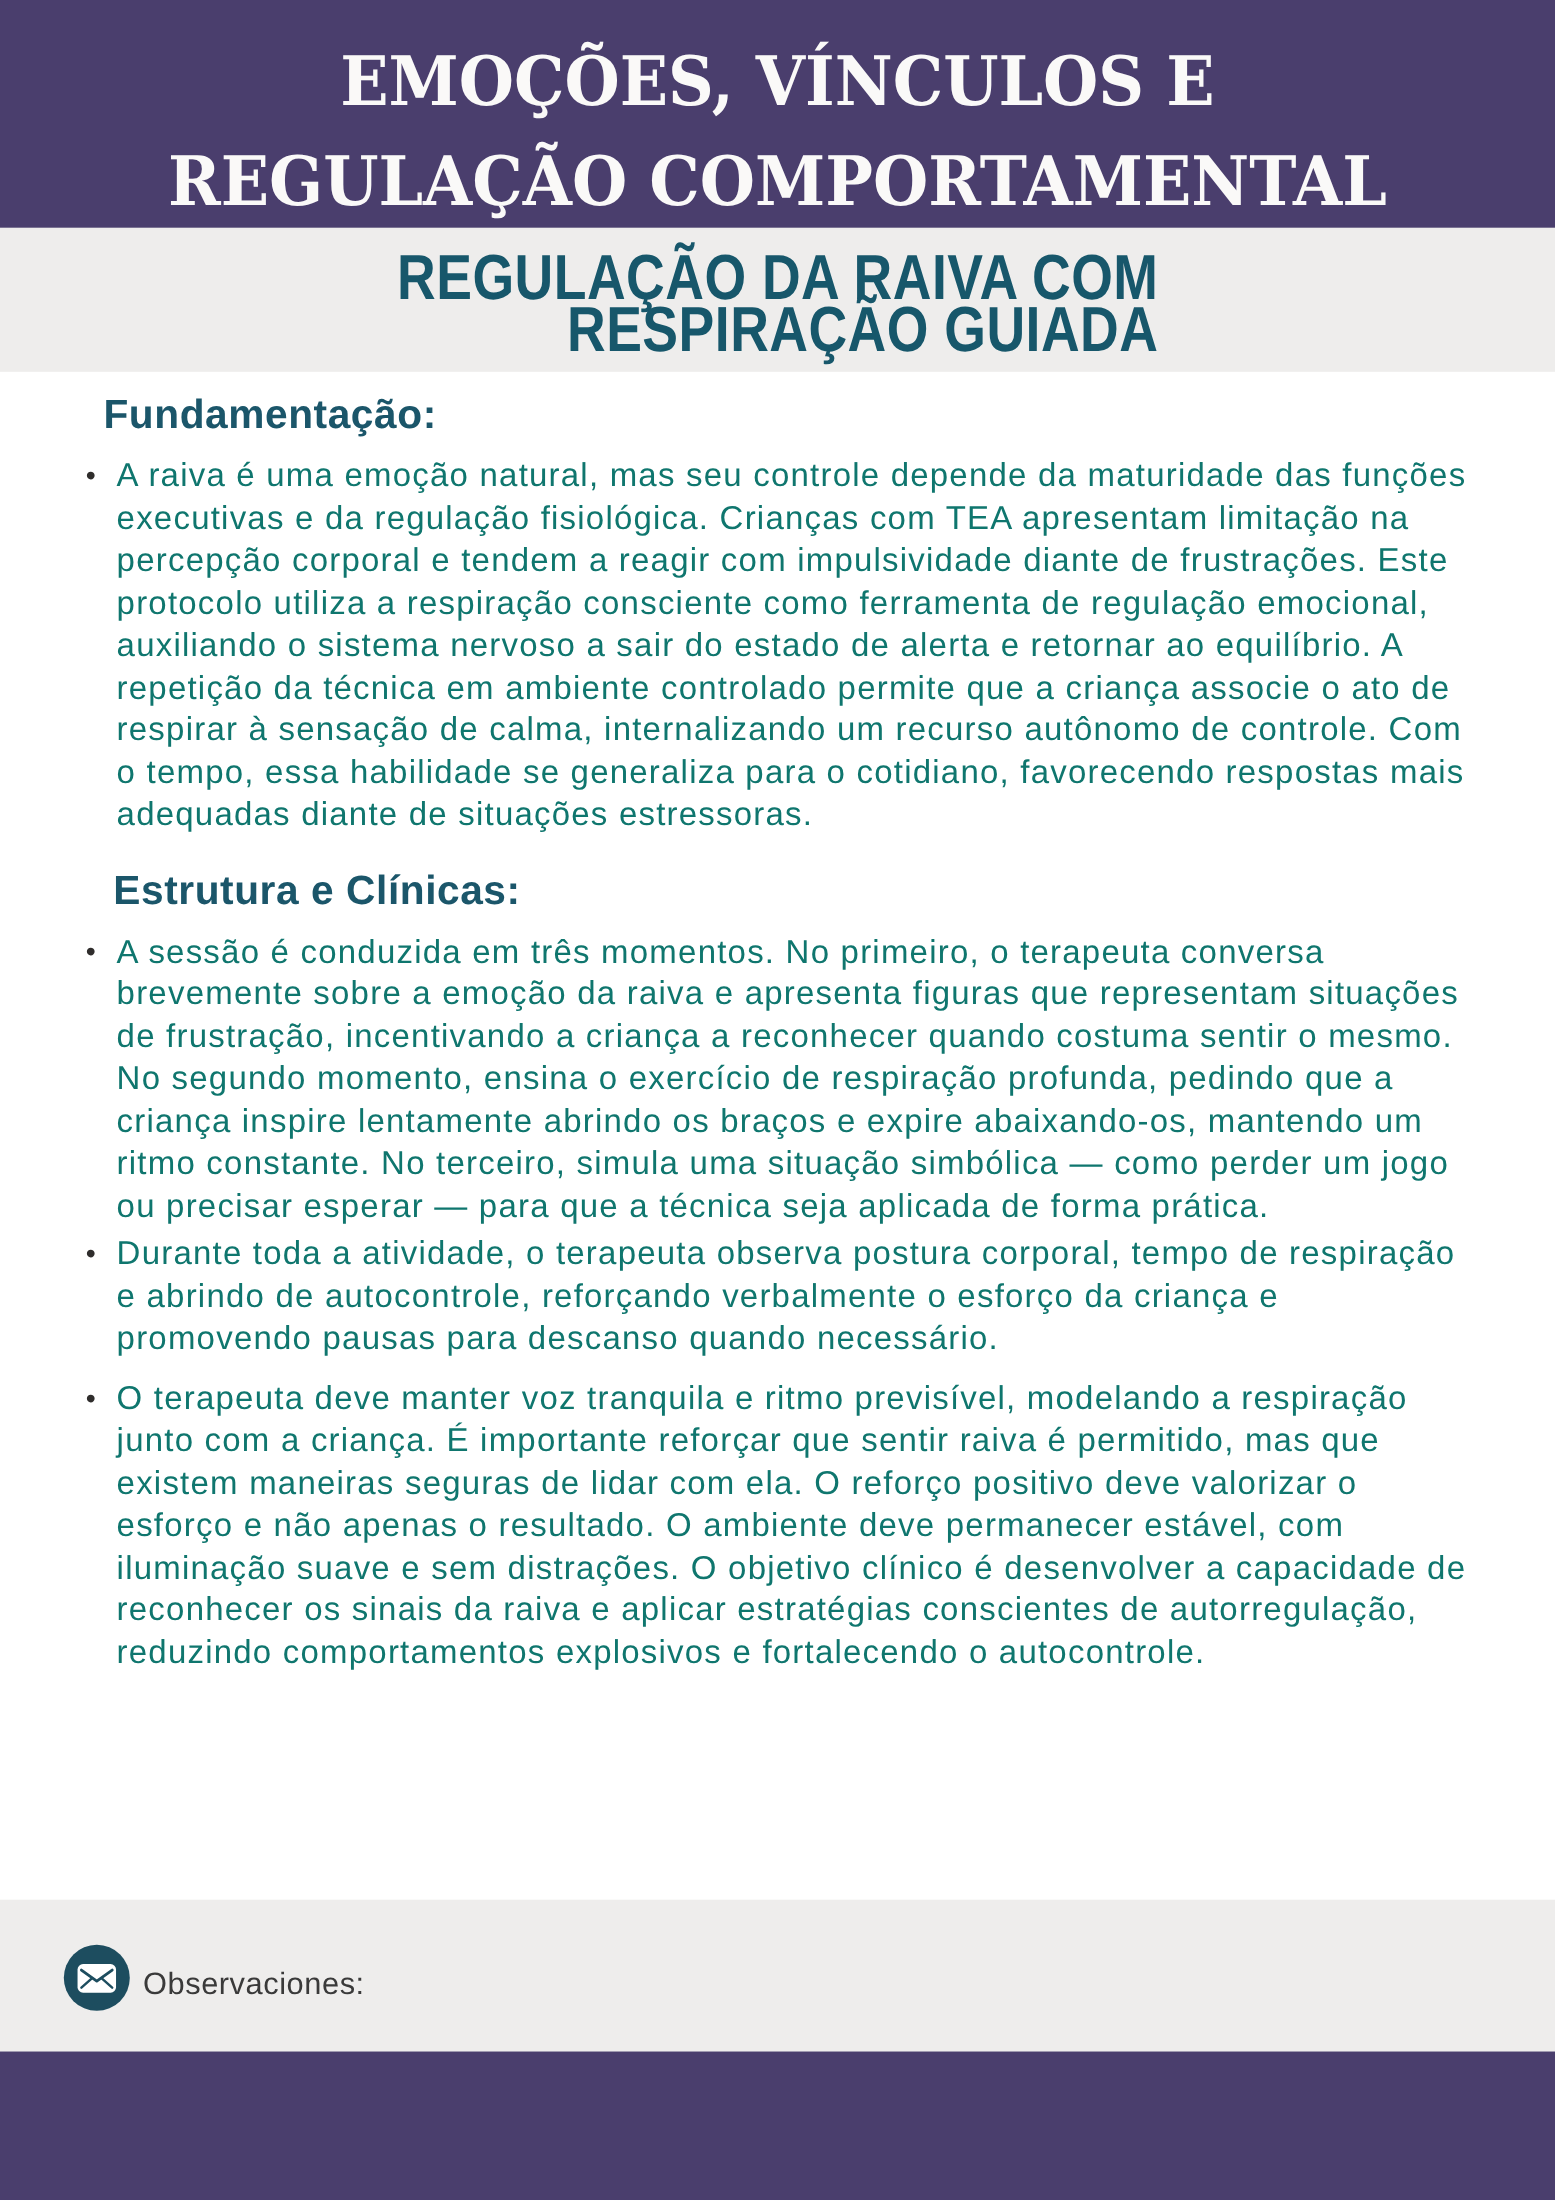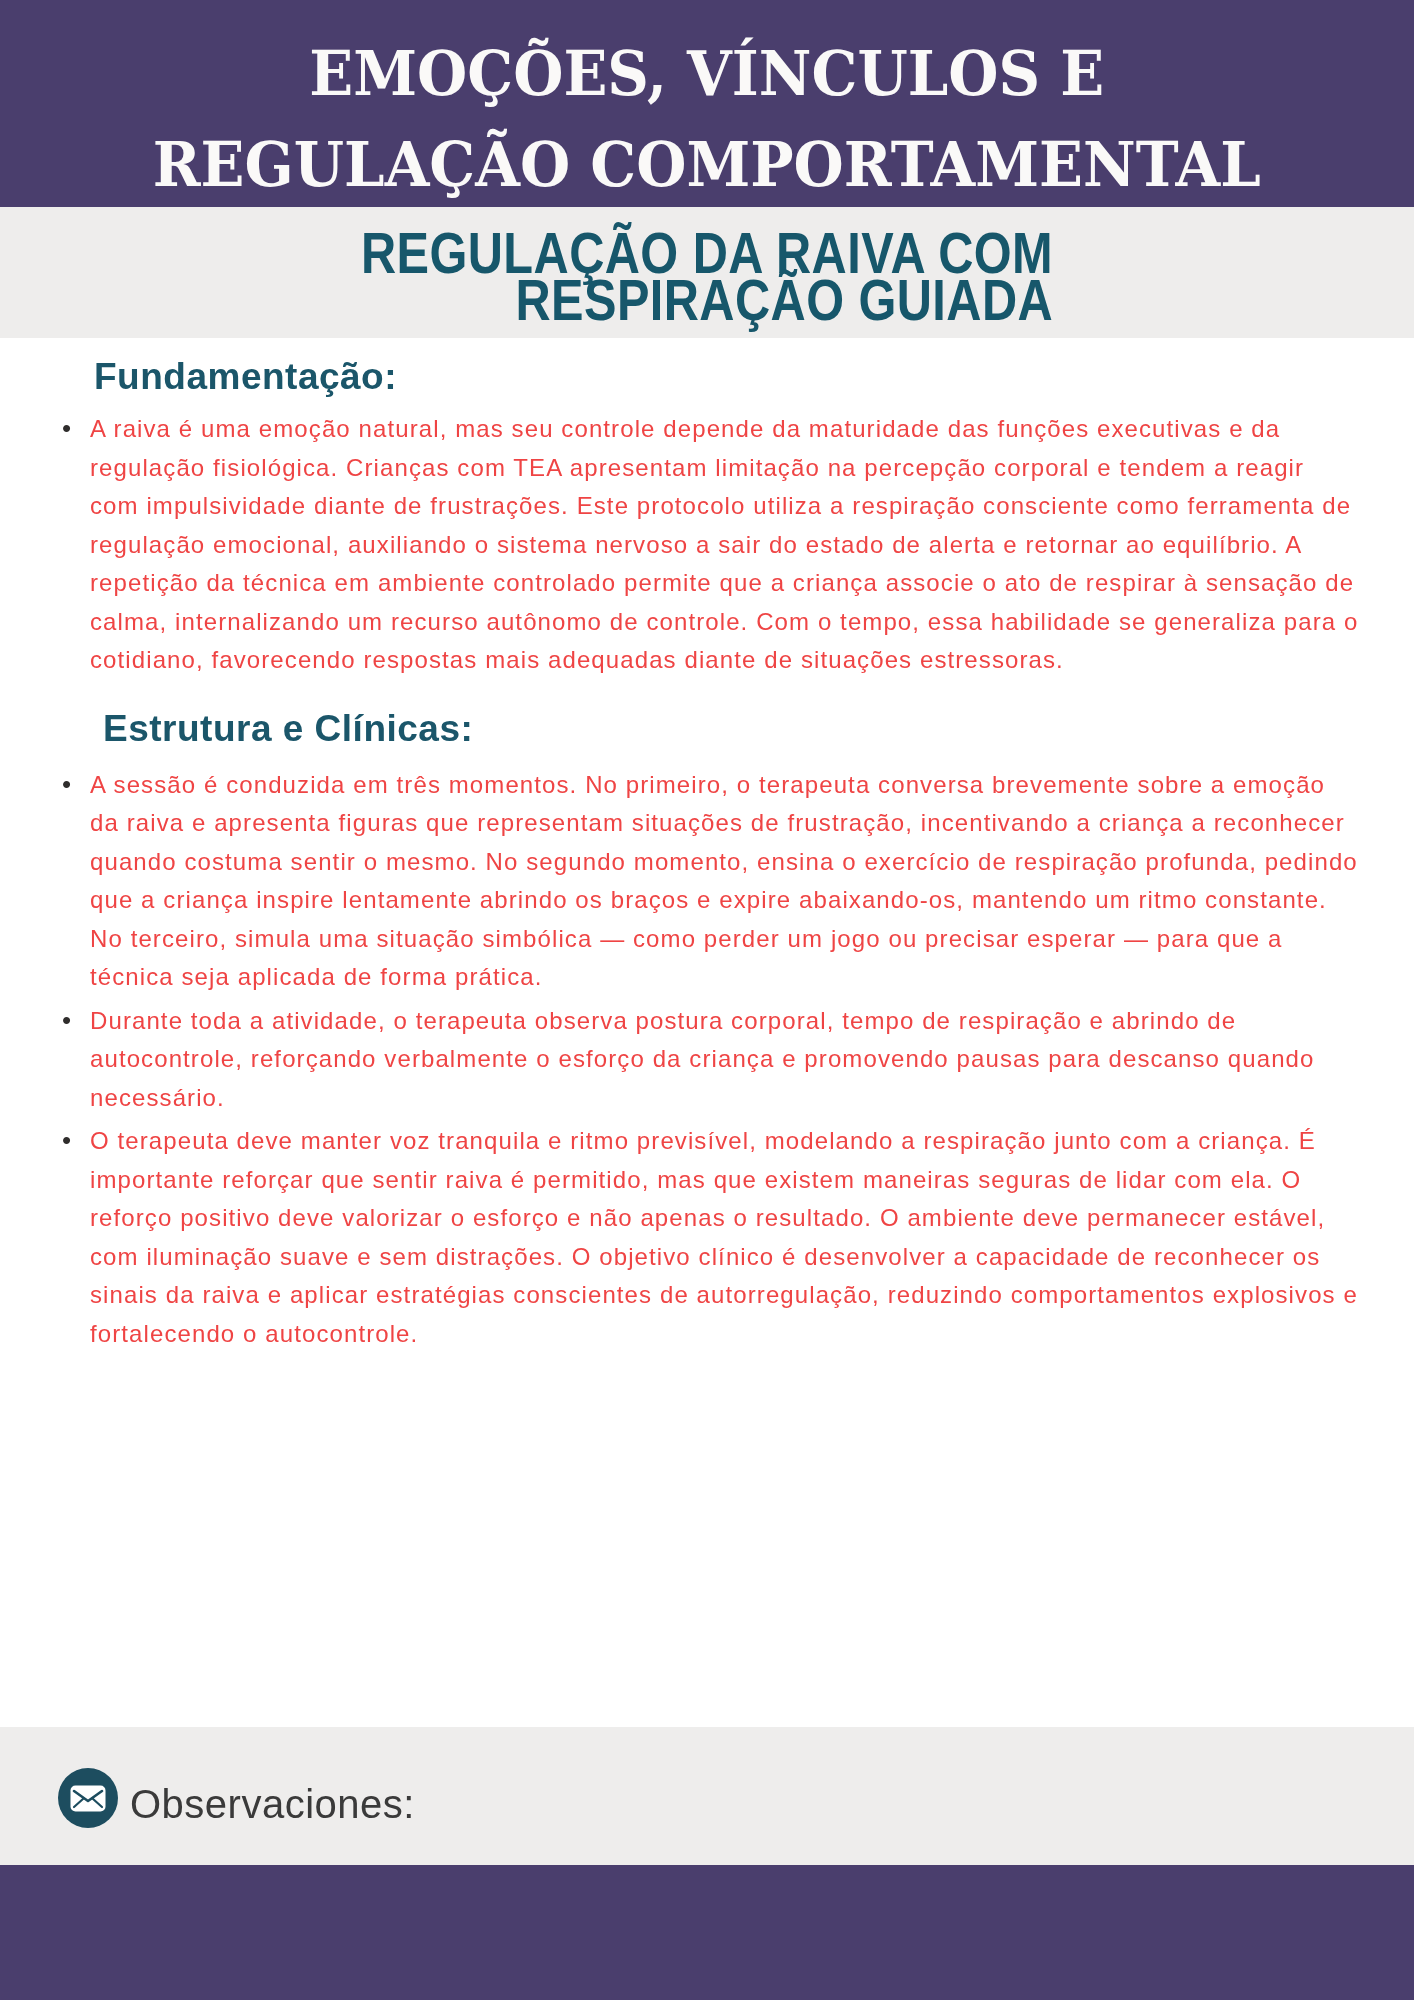--- a/index.html
+++ b/index.html
@@ -53,24 +53,24 @@
     font-size:37px;
     font-weight:bold;
     letter-spacing:0.5px;
   }
   .h-1{margin:18px 0 12px 0;padding-left:94px;}
   .h-2{margin:28px 0 16px 0;padding-left:103px;}
   .h-3{margin:26px 0 18px 0;padding-left:103px;}
 
   ul.bullets{
     list-style:none;
-    margin:0;
+    margin:16px;
     padding:0 54px 0 90px;
-    color:#ef4444;
-    font-size:24px;
+    color:#0f766e;
+    font-size:30px;
     line-height:38.5px;
     letter-spacing:1.1px;
   }
   ul.bullets li{position:relative;margin:0 0 5px 0;}
   ul.bullets li::before{
     content:"\2022";
     position:absolute;left:-28px;top:-1px;
     font-size:26px;color:#2f2d2c;
   }
 
@@ -82,21 +82,21 @@
   .obs-icon{
     position:absolute;left:58px;top:41px;width:60px;height:60px;
     border-radius:50%;
     background:#1d4d5f;
     display:flex;align-items:center;justify-content:center;
   }
   .obs-label{
     position:absolute;left:130px;top:0;height:154px;
     display:flex;align-items:center;
     color:#3a3a3a;
-    font-size:40px;
+    font-size:28px;
     letter-spacing:0.5px;
   }
   .band-purple-bottom{
     position:absolute;left:0;top:1865px;width:1414px;height:135px;
     background:#4a3e6d;
   }
 </style>
 </head>
 <body>
 

